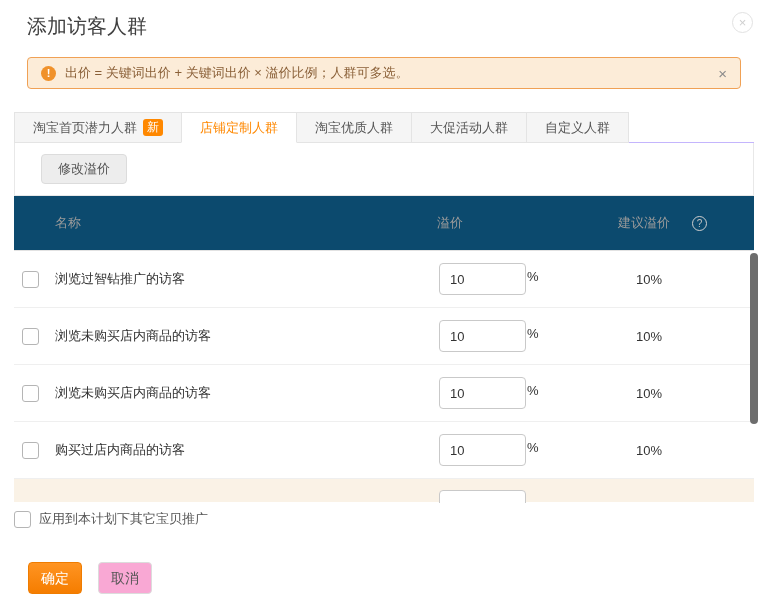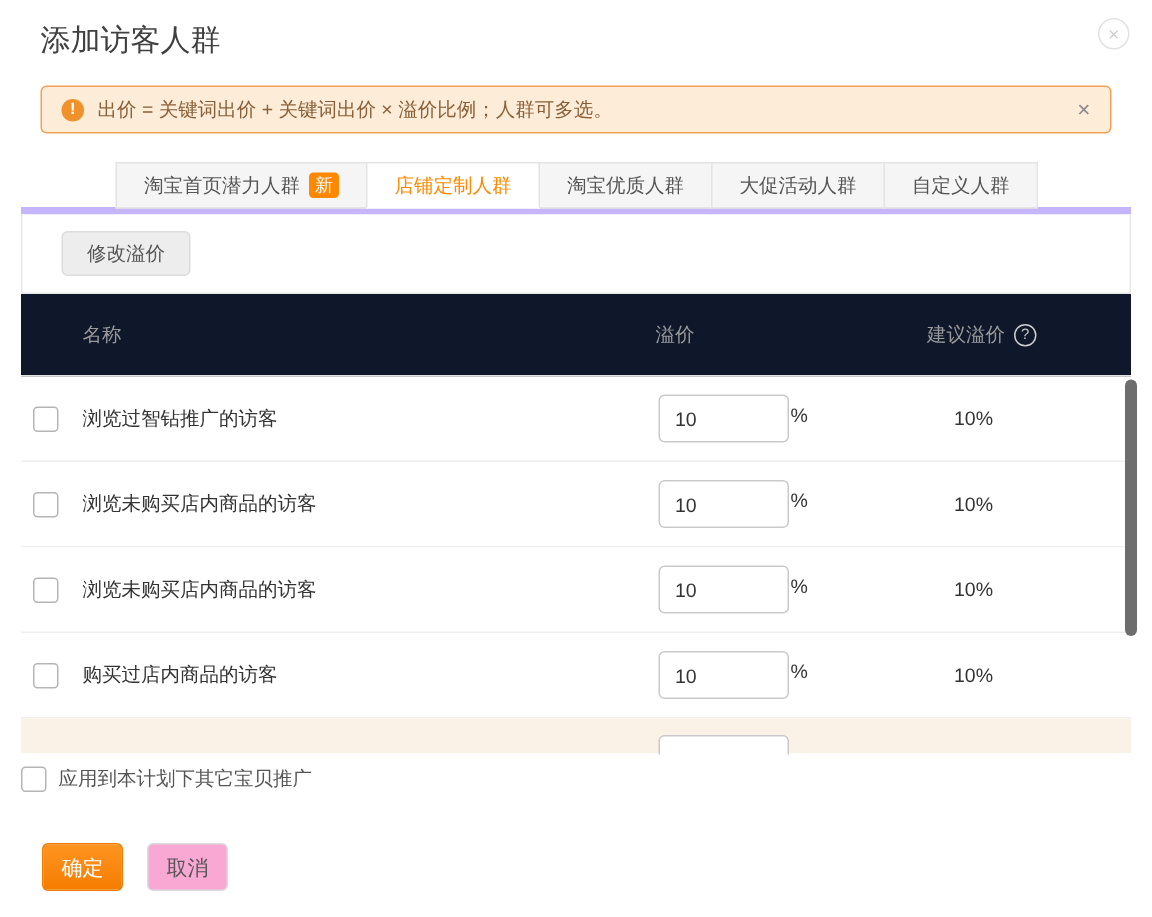--- a/index.html
+++ b/index.html
@@ -29,21 +29,21 @@
   .alert-icon {
     width:15px; height:15px; border-radius:50%; background:#f0912a;
     color:#fff; font-size:11px; font-weight:bold; line-height:15px; text-align:center; flex:0 0 15px;
   }
   .alert-text { font-size:13px; color:#8a6038; flex:1; }
   .alert-close { color:#8b8b8b; font-size:15px; cursor:pointer; line-height:1; }
 
   
   .tabbar {
     position:absolute; left:14px; top:112px; width:740px; height:31px;
-    display:flex; align-items:flex-end; border-bottom:5px solid #c4b5fd;justify-content:center;
+    display:flex; align-items:flex-end; border-bottom:1px solid #c4b5fd;
   }
   .tab {
     height:31px; line-height:29px; padding:0 18px; margin-bottom:-1px; margin-right:-1px;
     background:#f5f5f5; border:1px solid #e4e4e4;
     font-size:13px; color:#555; cursor:pointer; white-space:nowrap;
     display:flex; align-items:center; gap:6px;
   }
   .tab.active { background:#fff; border-bottom-color:#fff; color:#ff8800; z-index:2; }
   .tab-badge {
     background:#ff8800; color:#fff; font-size:12px; line-height:17px;
@@ -57,26 +57,26 @@
   }
   .modify-btn {
     position:absolute; left:26px; top:11px; height:30px; padding:0 16px;
     background:#ededed; border:1px solid #dcdcdc; border-radius:4px;
     font-size:13px; color:#555; line-height:28px; cursor:pointer;
   }
 
   
   .thead {
     position:absolute; left:14px; top:196px; width:740px; height:55px;
-    background:#0f172a; border-bottom:1px solid #e2e2e2;
+    background:#0c4a6e; border-bottom:1px solid #e2e2e2;
   }
   .th { position:absolute; top:50%; transform:translateY(-50%); font-size:13px; color:#9a9a9a; }
   .th-name { left:41px; }
   .th-premium { left:423px; }
-  .th-suggested { left:604px; display:flex; align-items:center; gap:6px; }
+  .th-suggested { left:604px; display:flex; align-items:center; gap:22px; }
   .help-icon {
     width:15px; height:15px; border:1px solid #cfcfcf; border-radius:50%;
     color:#c2c2c2; font-size:10px; line-height:13px; text-align:center; display:inline-block;
   }
 
   .tbody { position:absolute; left:14px; top:251px; width:740px; height:252px; overflow:hidden; }
   .row { position:relative; height:57px; background:#fff; border-bottom:1px solid #efefef; }
   .row.partial { height:23px; background:#faf2e6; border-bottom:none; }
   .cb {
     position:absolute; left:8px; top:20px; width:17px; height:17px;

